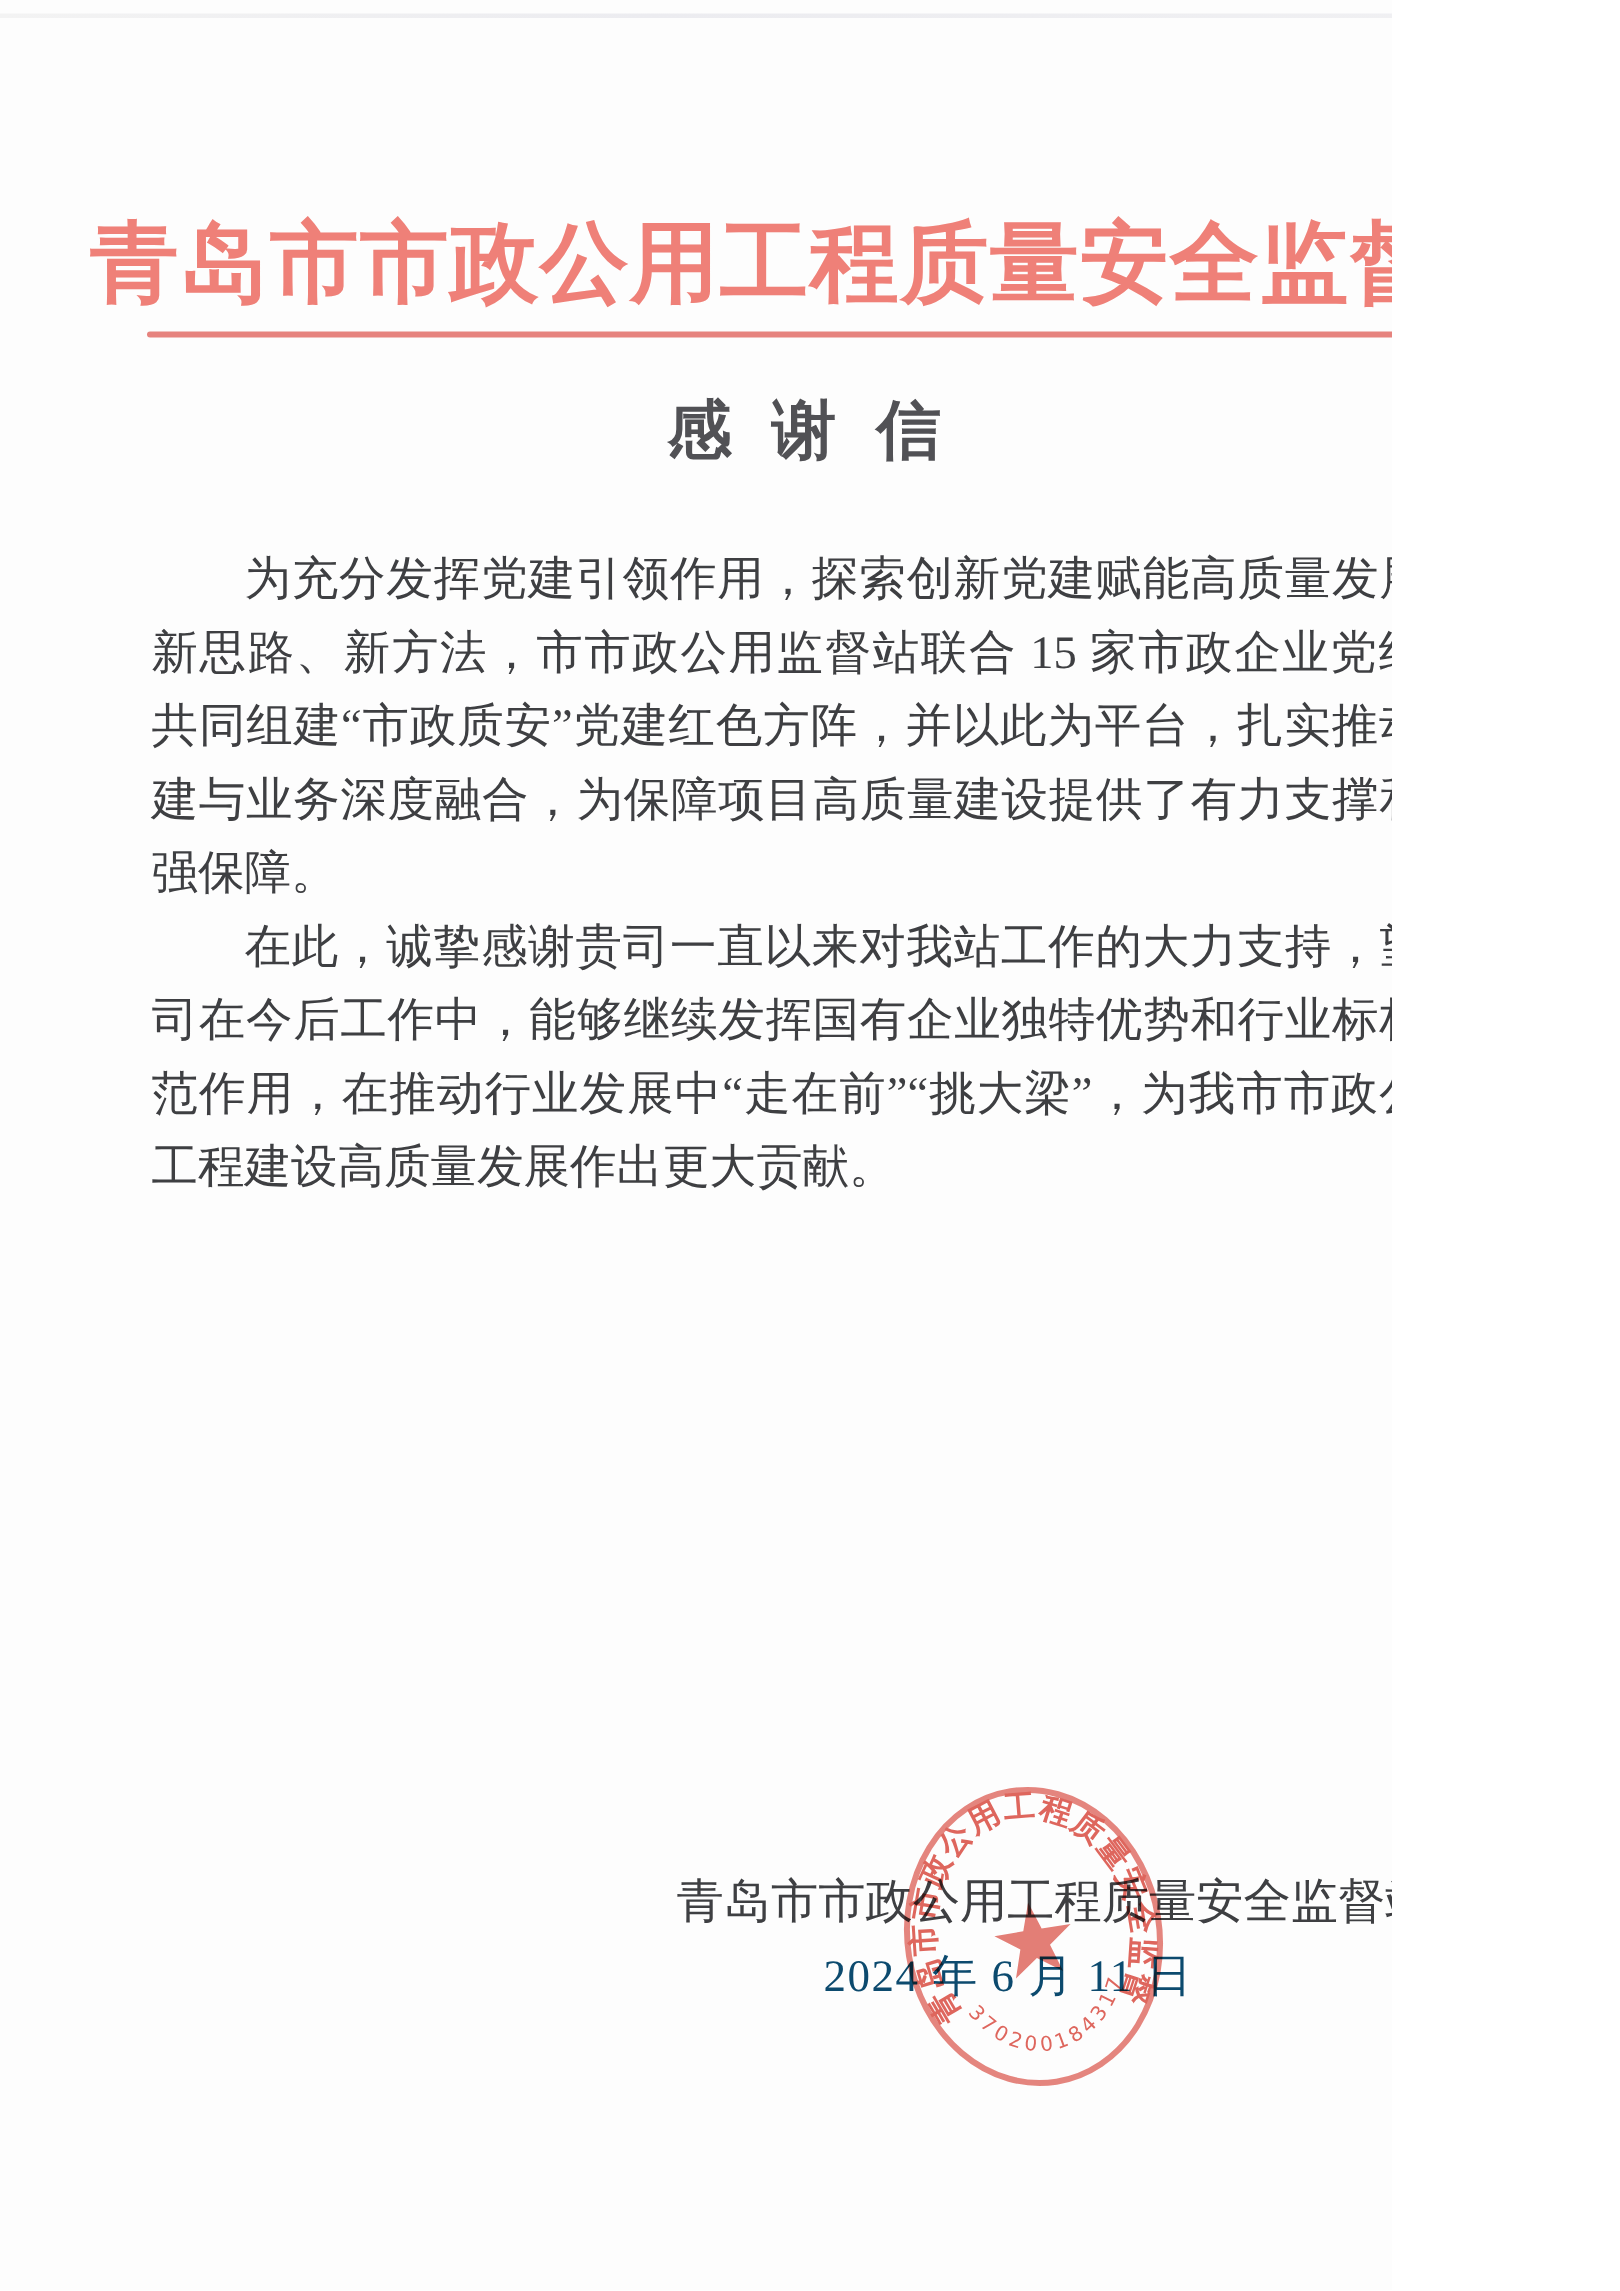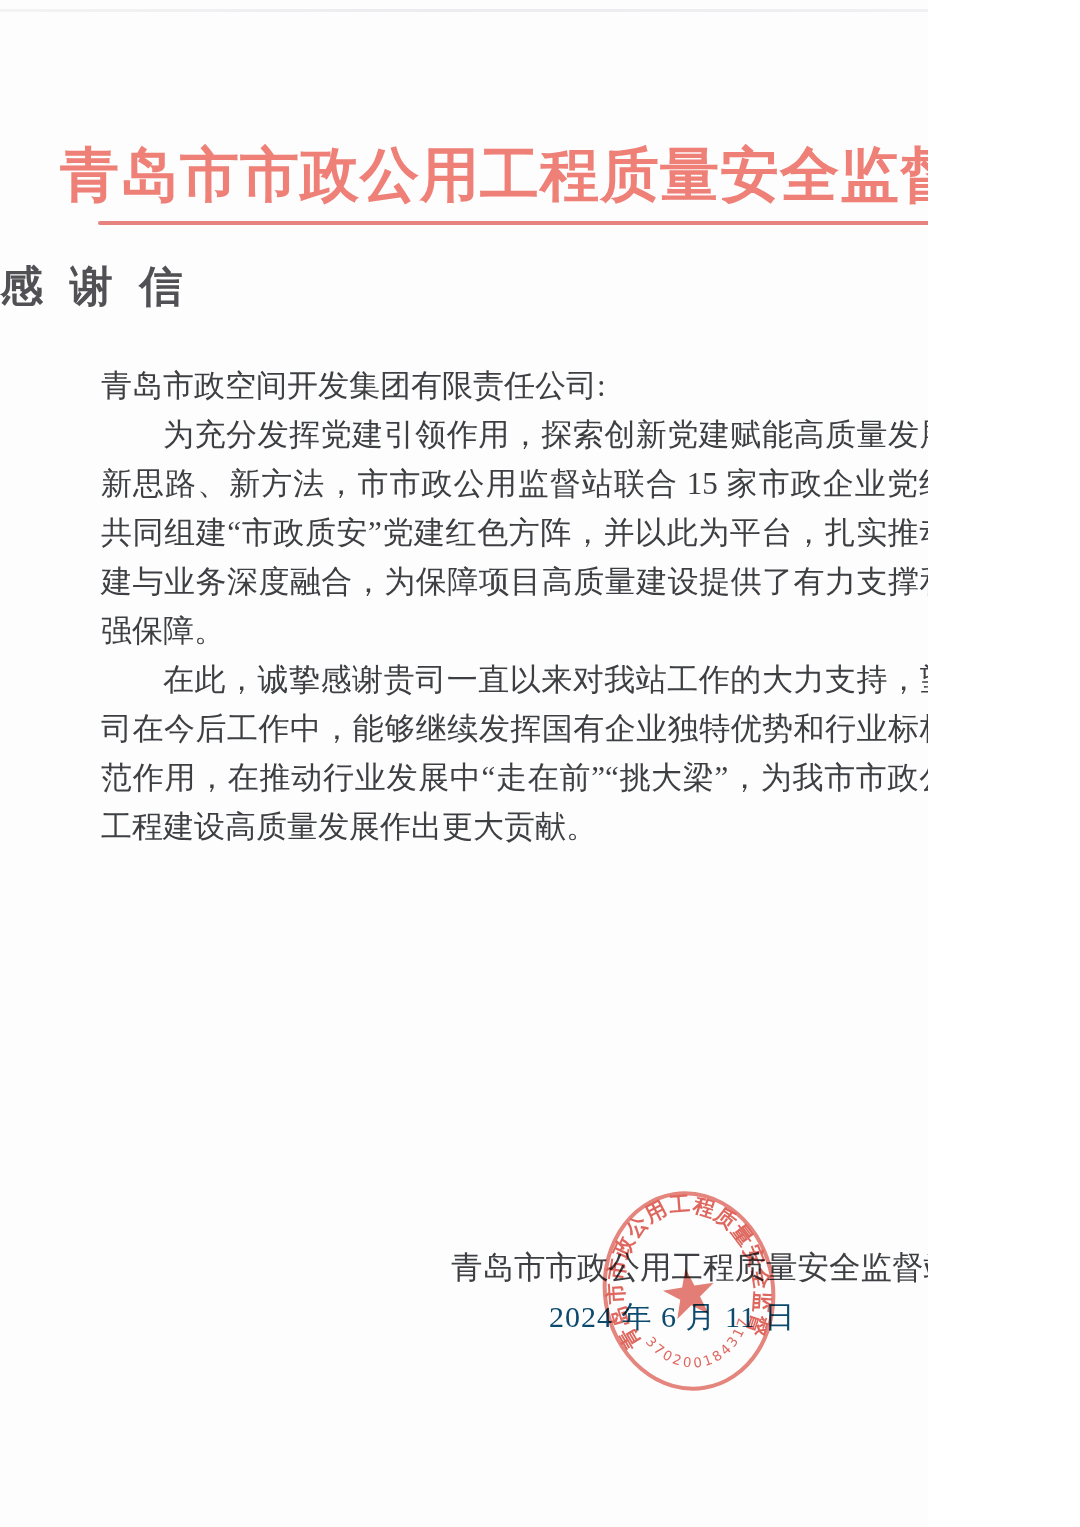--- a/index.html
+++ b/index.html
@@ -20,21 +20,21 @@
     font-size:59px; font-weight:700; letter-spacing:1px;
     color:#ef8078;
     white-space:nowrap;
   }
   .red-rule {
     position:absolute; top:221px; left:98px; width:886px; height:4px;
     background:#e6837e; border-radius:2px;
   }
   .letter-title {
     position:absolute; top:258px; left:0; width:1080px;
-    text-align:left;
+    text-align:center;
     font-size:43px; font-weight:600;
     letter-spacing:8px;
     color:#515155;
     white-space:nowrap;
   }
   .body-text {
     position:absolute; top:361px; left:101px; width:881px;
     font-size:31px; line-height:49px;
     color:#3e3f42;
     text-align:justify;
@@ -76,21 +76,20 @@
 
   <div class="top-line"></div>
 
   <div class="org-title">青岛市市政公用工程质量安全监督站</div>
 
   <div class="red-rule"></div>
 
   <div class="letter-title">感 谢 信</div>
 
   <div class="body-text">
-    <p class="salutation">青岛市政空间开发集团有限责任公司:</p>
     <p class="para">为充分发挥党建引领作用，探索创新党建赋能高质量发展的新思路、新方法，市市政公用监督站联合 15 家市政企业党组织共同组建“市政质安”党建红色方阵，并以此为平台，扎实推动党建与业务深度融合，为保障项目高质量建设提供了有力支撑和坚强保障。</p>
     <p class="para">在此，诚挚感谢贵司一直以来对我站工作的大力支持，望贵司在今后工作中，能够继续发挥国有企业独特优势和行业标杆示范作用，在推动行业发展中“走在前”“挑大梁”，为我市市政公用工程建设高质量发展作出更大贡献。</p>
   </div>
 
   <div class="sig-org">青岛市市政公用工程质量安全监督站</div>
 
   <div class="sig-date">2024 年 6 月 11 日</div>
 
   <svg class="stamp" viewBox="0 0 176 204" width="176" height="204" xmlns="http://www.w3.org/2000/svg" xmlns:xlink="http://www.w3.org/1999/xlink">
     <defs>

